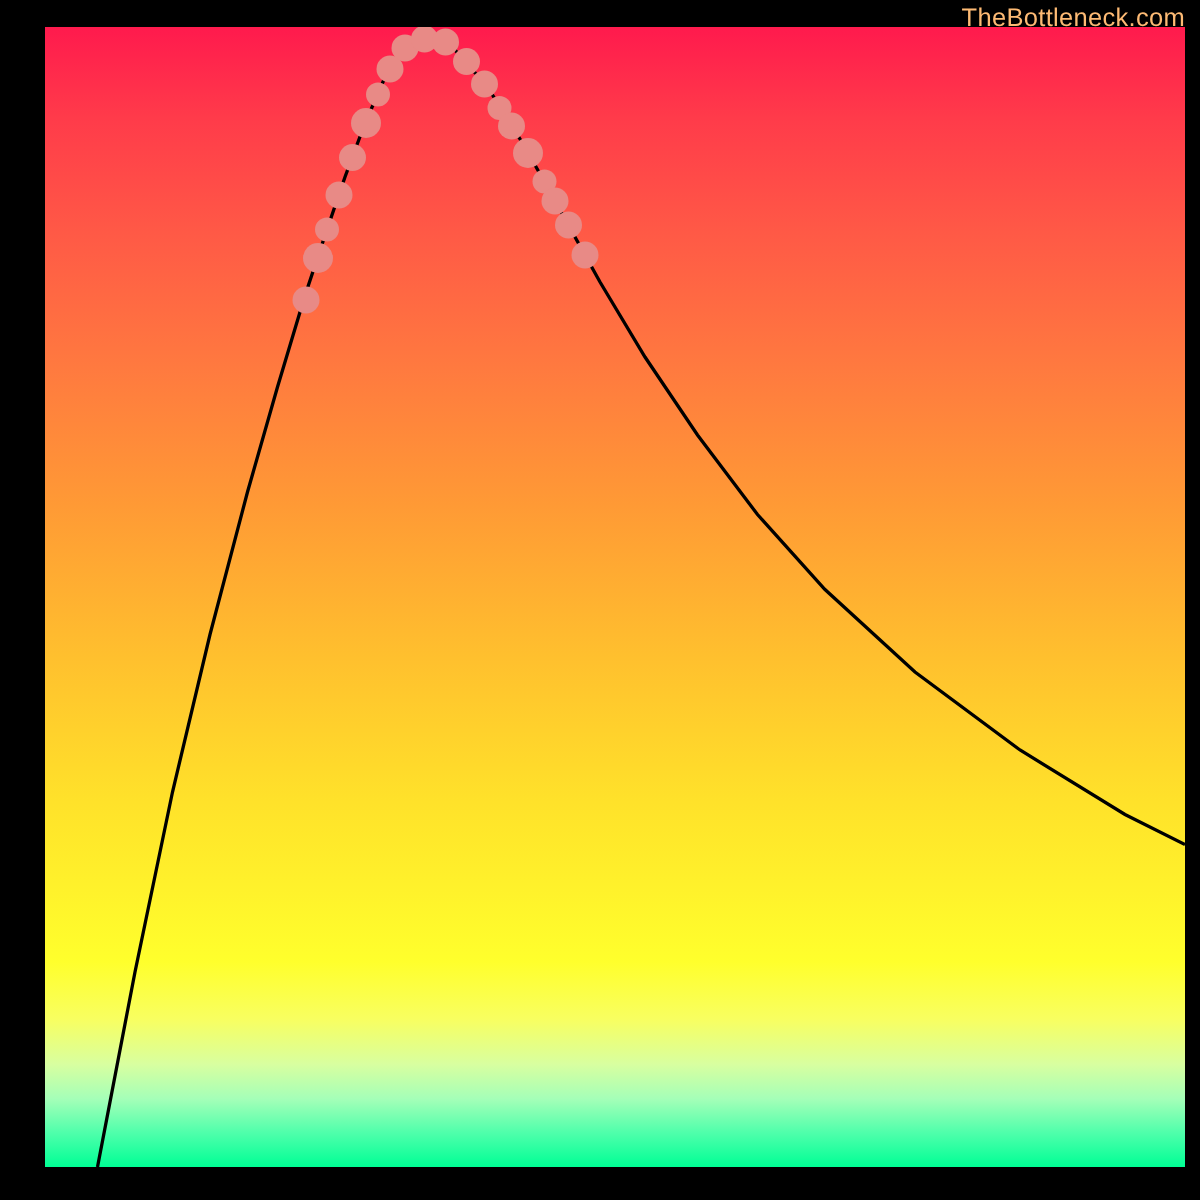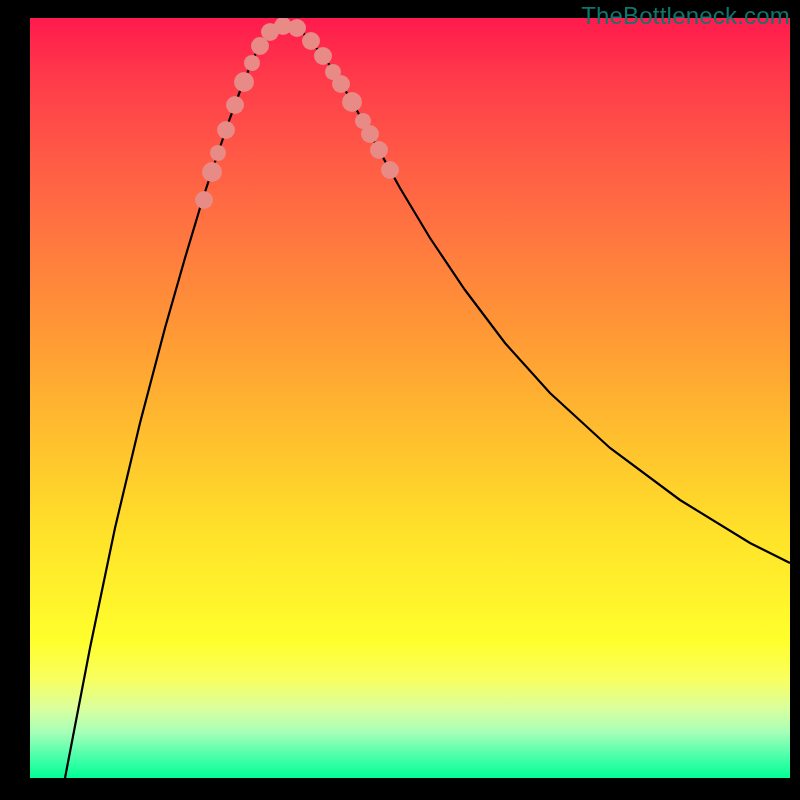--- a/index.html
+++ b/index.html
@@ -29,22 +29,22 @@
       #f8ff60 87%,
       #d8ffa0 91%,
       #a5ffb8 94%,
       #4fffab 97%,
       #00ff95 100%);
   }
   .watermark {
     position: absolute;
     top: 2px;
     right: 10px;
-    color: #0f766e;
-    font-size: 24px;
+    color: #fdba74;
+    font-size: 17px;
     font-weight: 500;
     letter-spacing: 0.2px;
     z-index: 10;
   }
   svg.curve {
     position: absolute;
     left: 0;
     top: 0;
     width: 760px;
     height: 760px;

